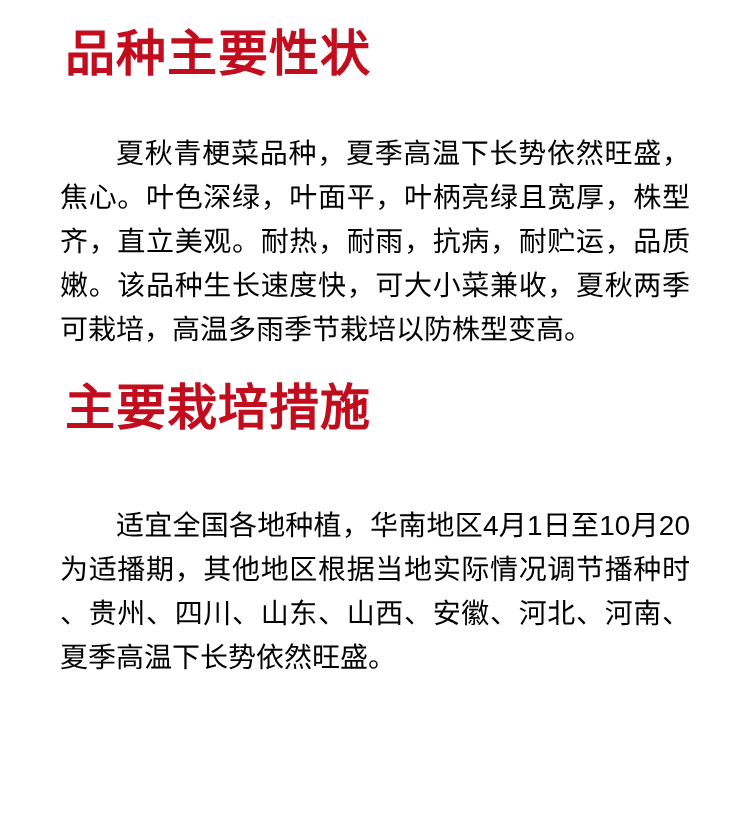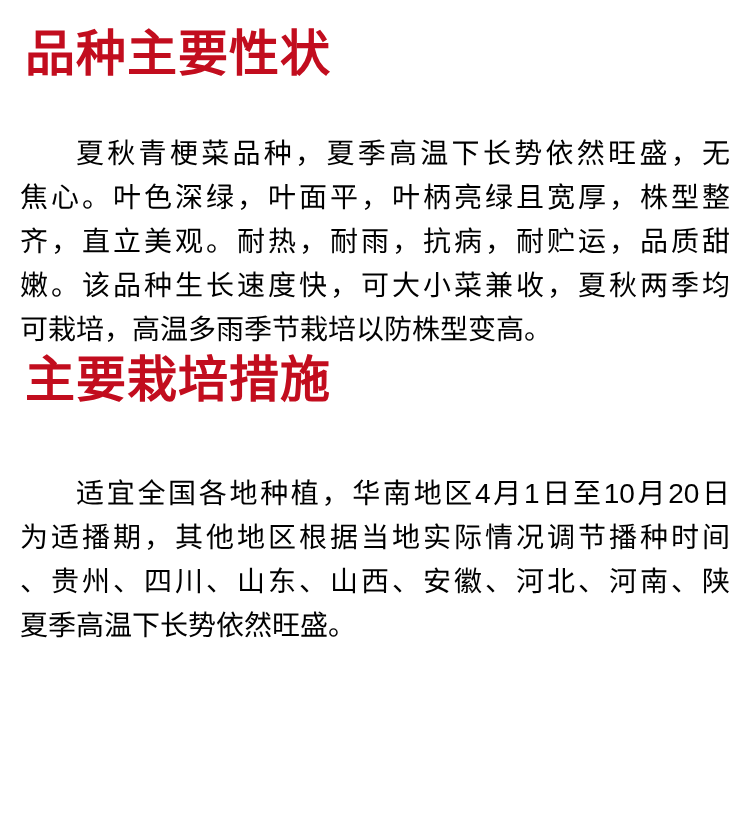--- a/index.html
+++ b/index.html
@@ -10,36 +10,36 @@
   html,body{margin:0;padding:0;}
   body{
     width:750px;
     height:819px;
     overflow:hidden;
     background:var(--bg-color);
     color:var(--text-color);
     font-family:"Liberation Sans","DejaVu Sans",sans-serif;
   }
   .content{
-    padding:0 20px;
+    padding:0 60px;
     box-sizing:border-box;
     width:750px;
   }
   .section-heading{
     margin:0 0 0 5px;
     color:var(--heading-color);
     font-family:"Liberation Serif","DejaVu Serif",serif;
     font-weight:bold;
     font-size:50px;
     line-height:56px;
     letter-spacing:1px;
     white-space:nowrap;
   }
   .section-heading.first{ margin-top:26px; }
-  .section-heading.second{ margin-top:0; }
+  .section-heading.second{ margin-top:32px;font-family:Liberation Mono, monospace; }
   .paragraph{ margin-top:50px; }
   .paragraph.second{ margin-top:64px; }
   .line{
     font-size:28px;
     line-height:44px;
     height:44px;
     text-align:justify;
     text-align-last:justify;
     text-justify:inter-character;
     overflow:hidden;

